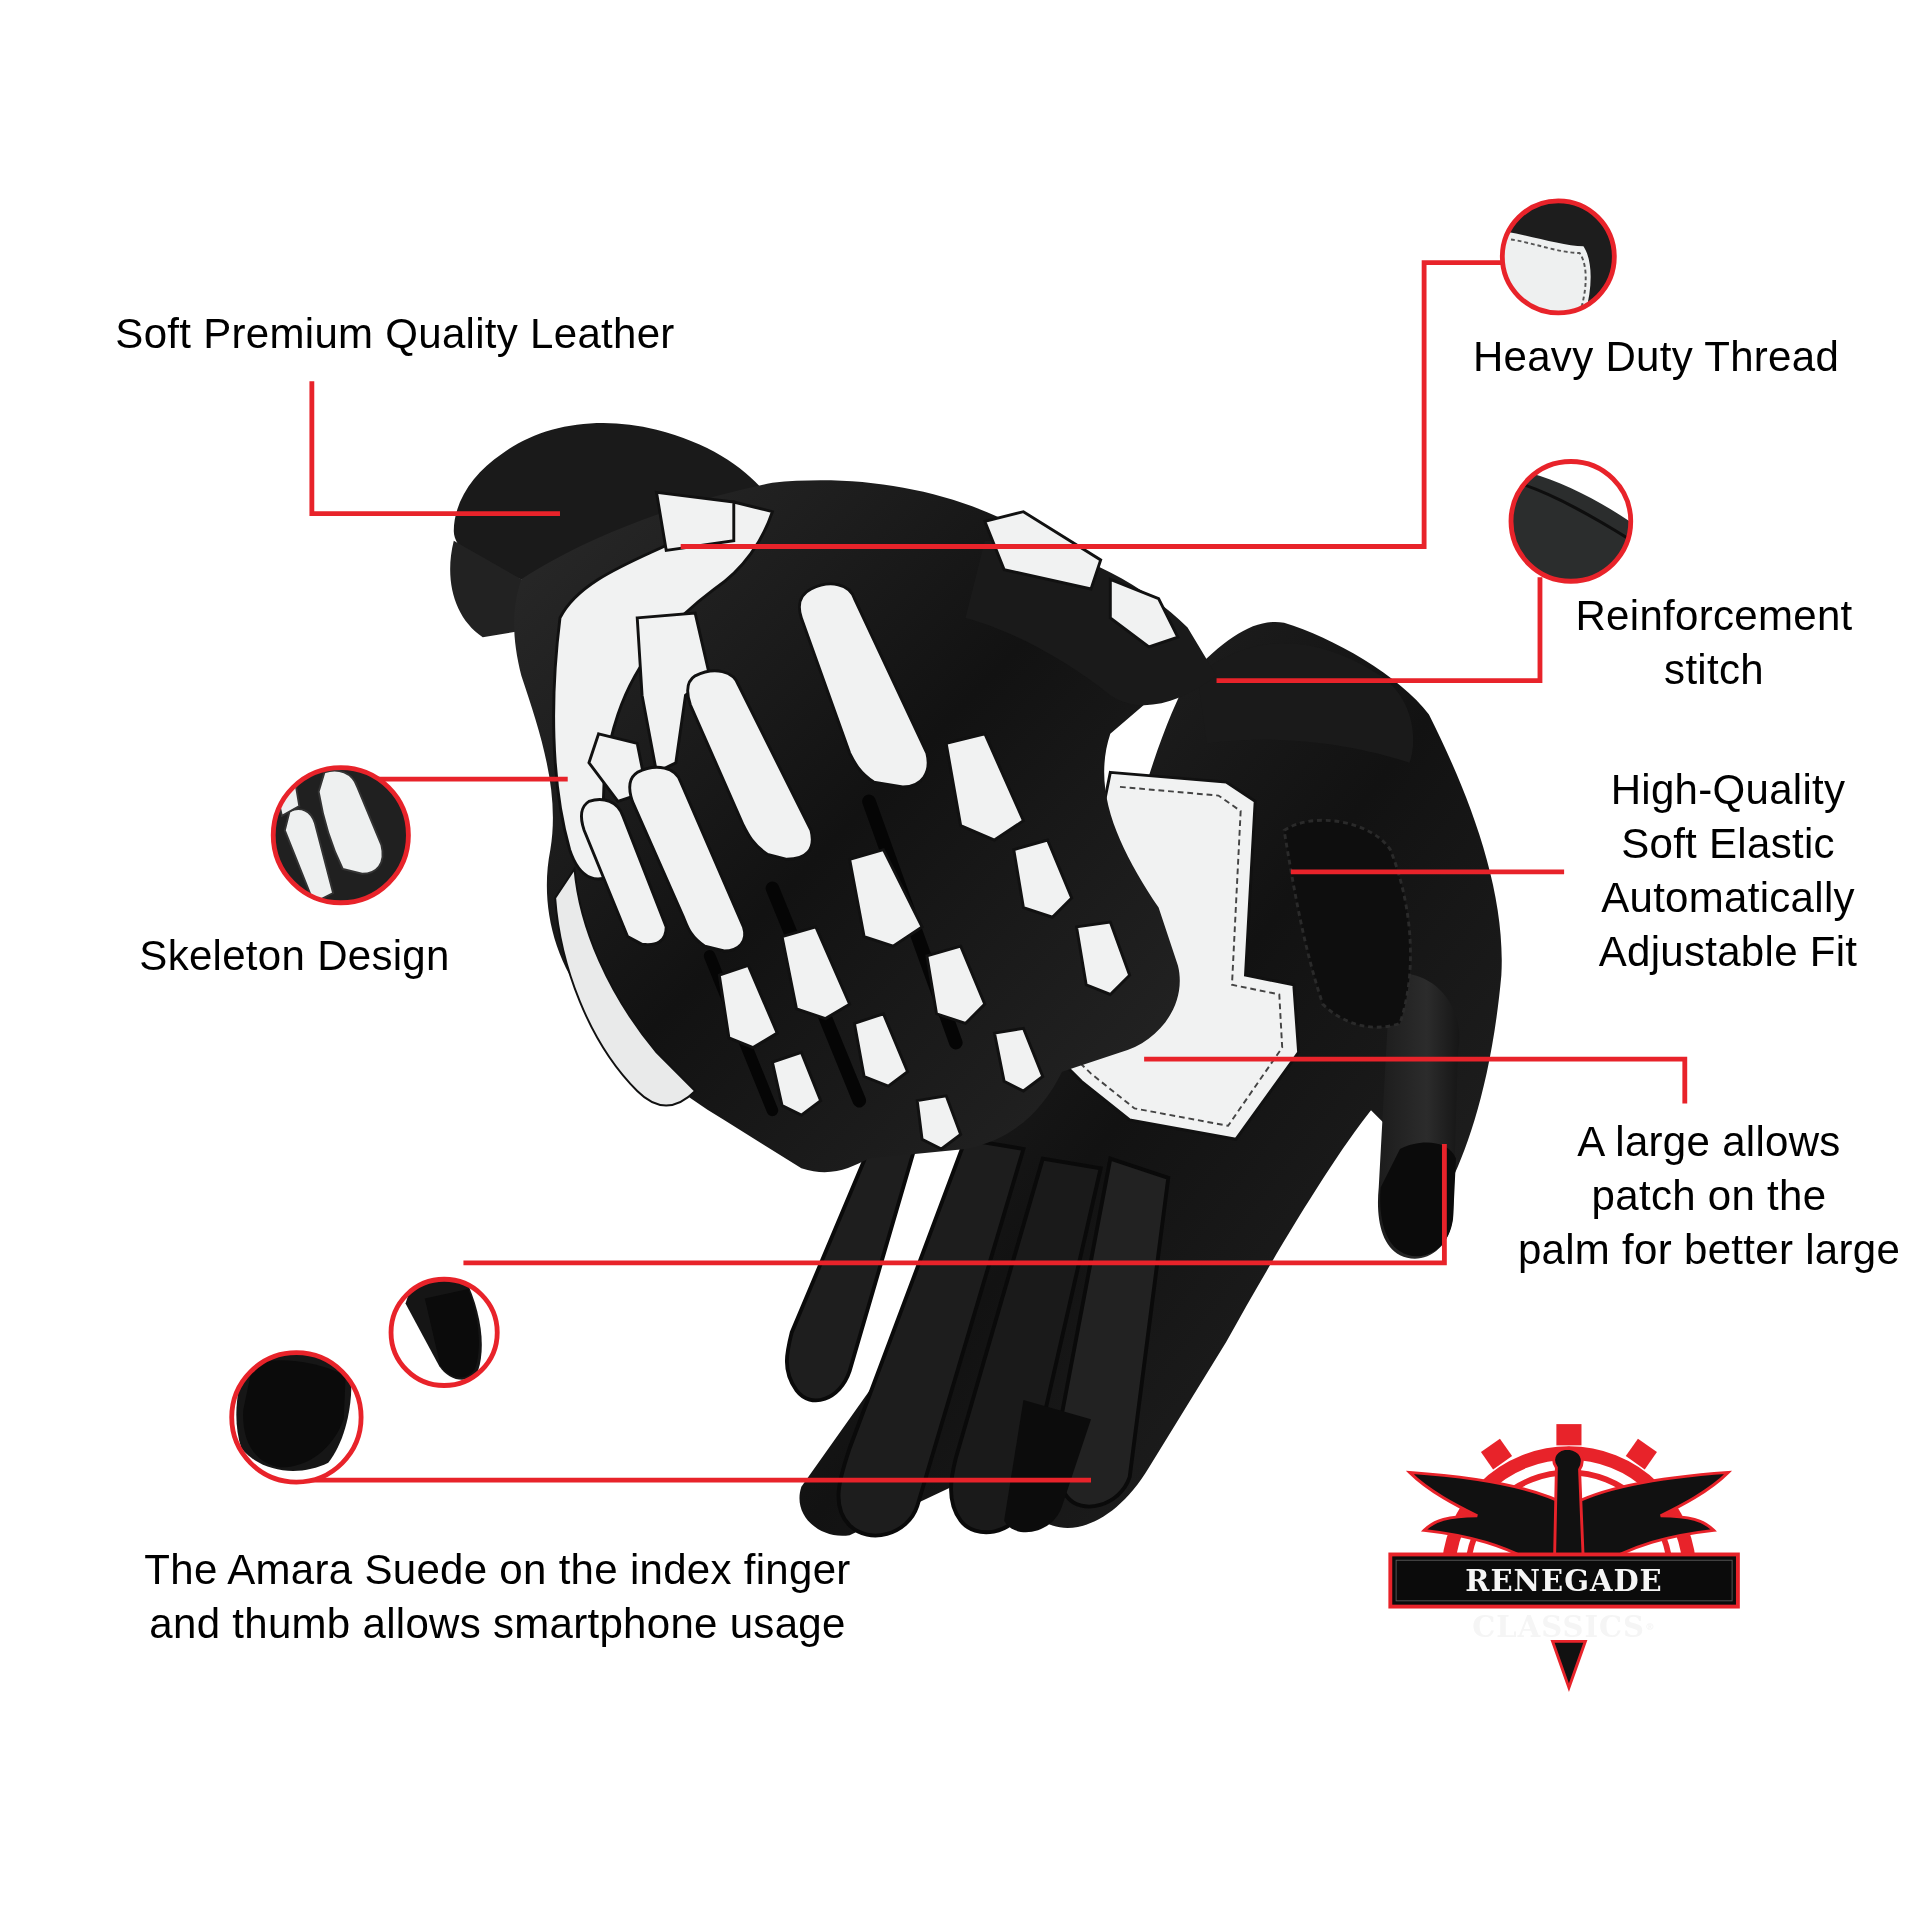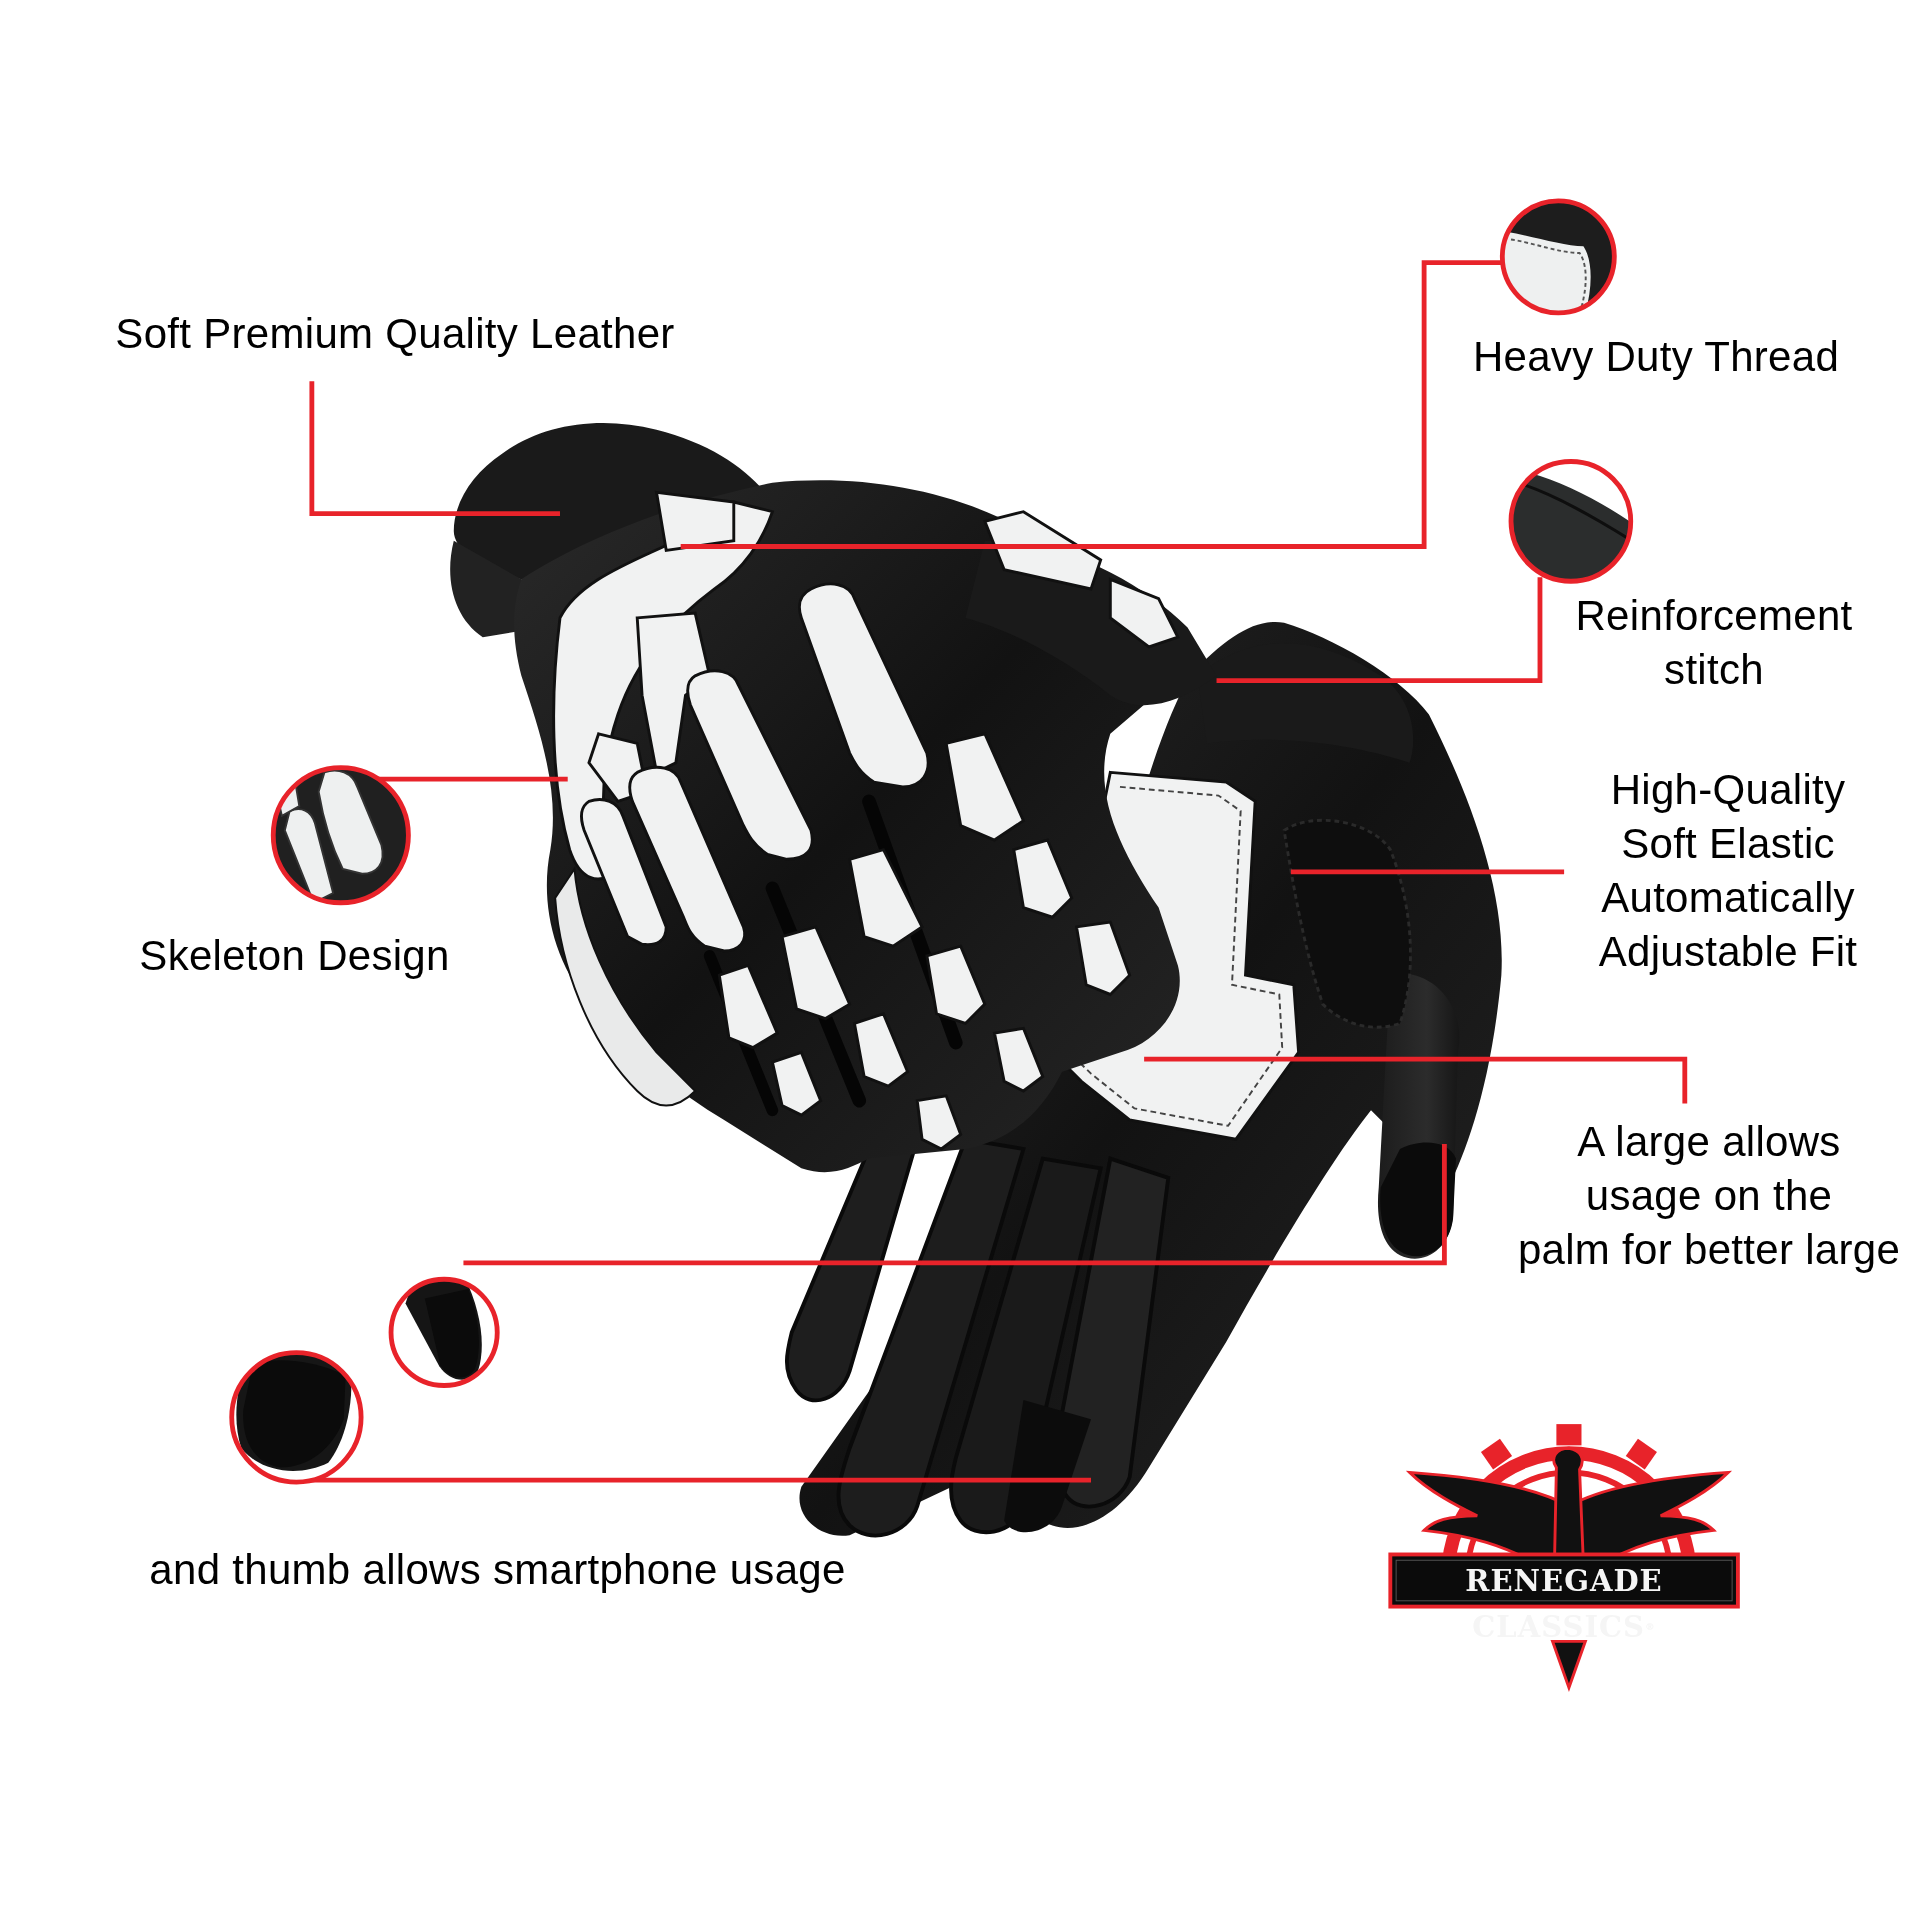--- a/index.html
+++ b/index.html
@@ -213,24 +213,25 @@
 
 <div class="label" style="left:1564px;top:763px;width:328px;text-align:center;">
   <span>High-Quality</span>
   <span>Soft Elastic</span>
   <span>Automatically</span>
   <span>Adjustable Fit</span>
 </div>
 
 <div class="label" style="left:1492px;top:1115px;width:434px;">
   <span>A large allows</span>
-  <span>usage on the</span>
+  <span>patch on the</span>
   <span>palm for better large</span>
 </div>
 
 <div class="label" style="left:29px;top:929px;width:531px;">
   <span>Skeleton Design</span>
 </div>
 
 <div class="label" style="left:87px;top:1543px;width:821px;">
+  <span>The Amara Suede on the index finger</span>
   <span>and thumb allows smartphone usage</span>
 </div>
 
 
 </body></html>

